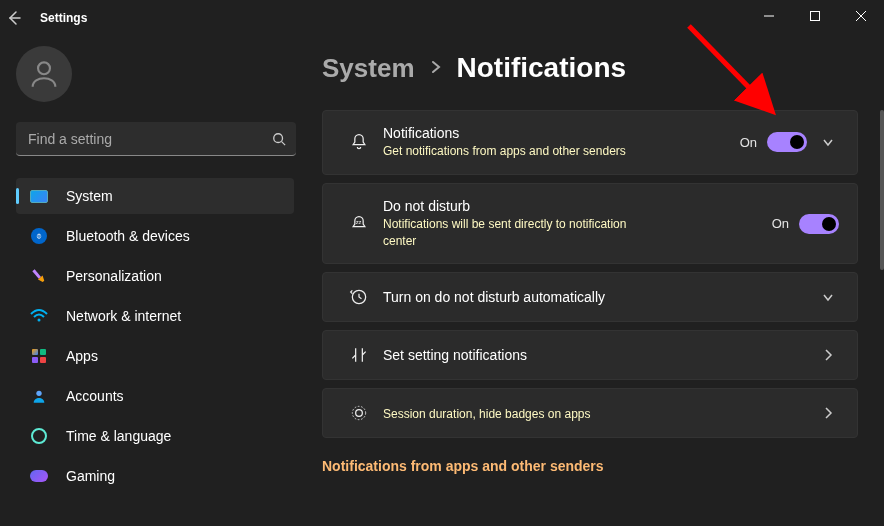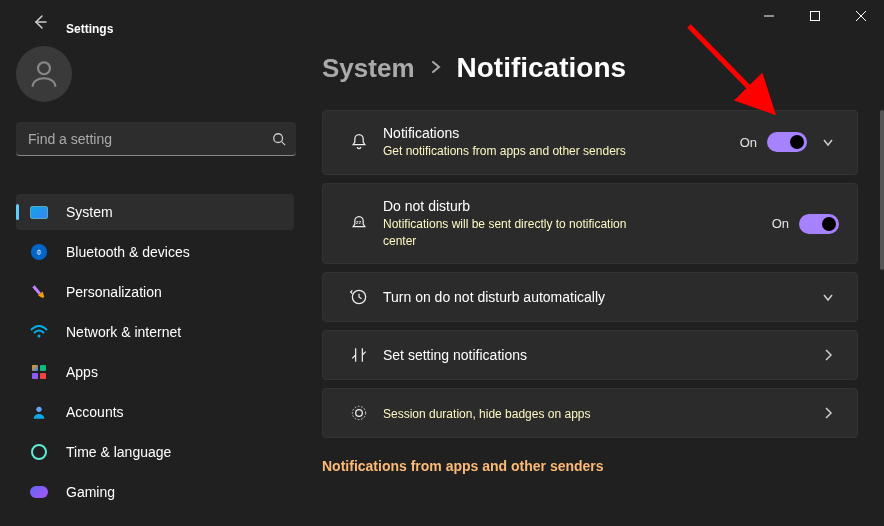--- a/index.html
+++ b/index.html
@@ -1,34 +1,34 @@
 <!DOCTYPE html>
 <html><head>
 <meta charset="utf-8">
 <style>
   * { box-sizing: border-box; margin: 0; padding: 0; font-family: "Segoe UI", Arial, sans-serif; }
   body { width: 884px; height: 526px; background: #202020; color: #ffffff; overflow: hidden; position: relative; }
   
   
-  .titlebar { height: 36px; display: flex; align-items: flex-end; padding-left: 26px; }
+  .titlebar { height: 36px; display: flex; align-items: center; padding-left: 0; }
   .back-btn { width: 28px; height: 28px; display:flex; align-items:center; justify-content:center; color:#ccc; }
   .app-title { font-size: 12px; color: #ffffff; margin-left: 12px; font-weight: 600; }
   .win-controls { position:absolute; top:0; right:0; display:flex; }
   .win-btn { width:46px; height:32px; display:flex; align-items:center; justify-content:center; color:#ffffff; }
   
   
   .content { display:flex; height: calc(100% - 36px); }
   .sidebar { width: 310px; padding: 10px 16px 0 16px; }
   .main { flex:1; padding: 0 26px 0 12px; overflow-y:auto; position:relative; }
   
   
   .avatar-circle { width:56px; height:56px; border-radius:50%; background:#3a3a3a; display:flex; align-items:center; justify-content:center; margin-bottom:20px; }
   
   
-  .search { position:relative; width:280px; height:34px; background:#2d2d2d; border-radius:4px; border-bottom:1px solid #888; display:flex; align-items:center; margin-bottom:38px; }
+  .search { position:relative; width:280px; height:34px; background:#2d2d2d; border-radius:4px; border-bottom:1px solid #888; display:flex; align-items:center; margin-bottom:22px; }
   .search input { flex:1; background:transparent; border:none; outline:none; color:#ccc; font-size:14px; padding:0 12px; }
   .search input::placeholder { color:#aaa; }
   .search-icon { width:34px; display:flex; align-items:center; justify-content:center; }
   
   
   .nav-item { display:flex; align-items:center; height:36px; border-radius:4px; padding:0 10px; font-size:14px; margin-bottom:4px; position:relative; cursor:pointer; }
   .nav-item.selected { background:#2d2d2d; }
   .nav-item.selected::before { content:""; position:absolute; left:0; top:10px; bottom:10px; width:3px; background:#60CDFF; border-radius:2px; }
   .nav-icon { width:26px; height:18px; margin-right:14px; display:flex; align-items:center; justify-content:center; }
   .nav-label { color:#ffffff; }

